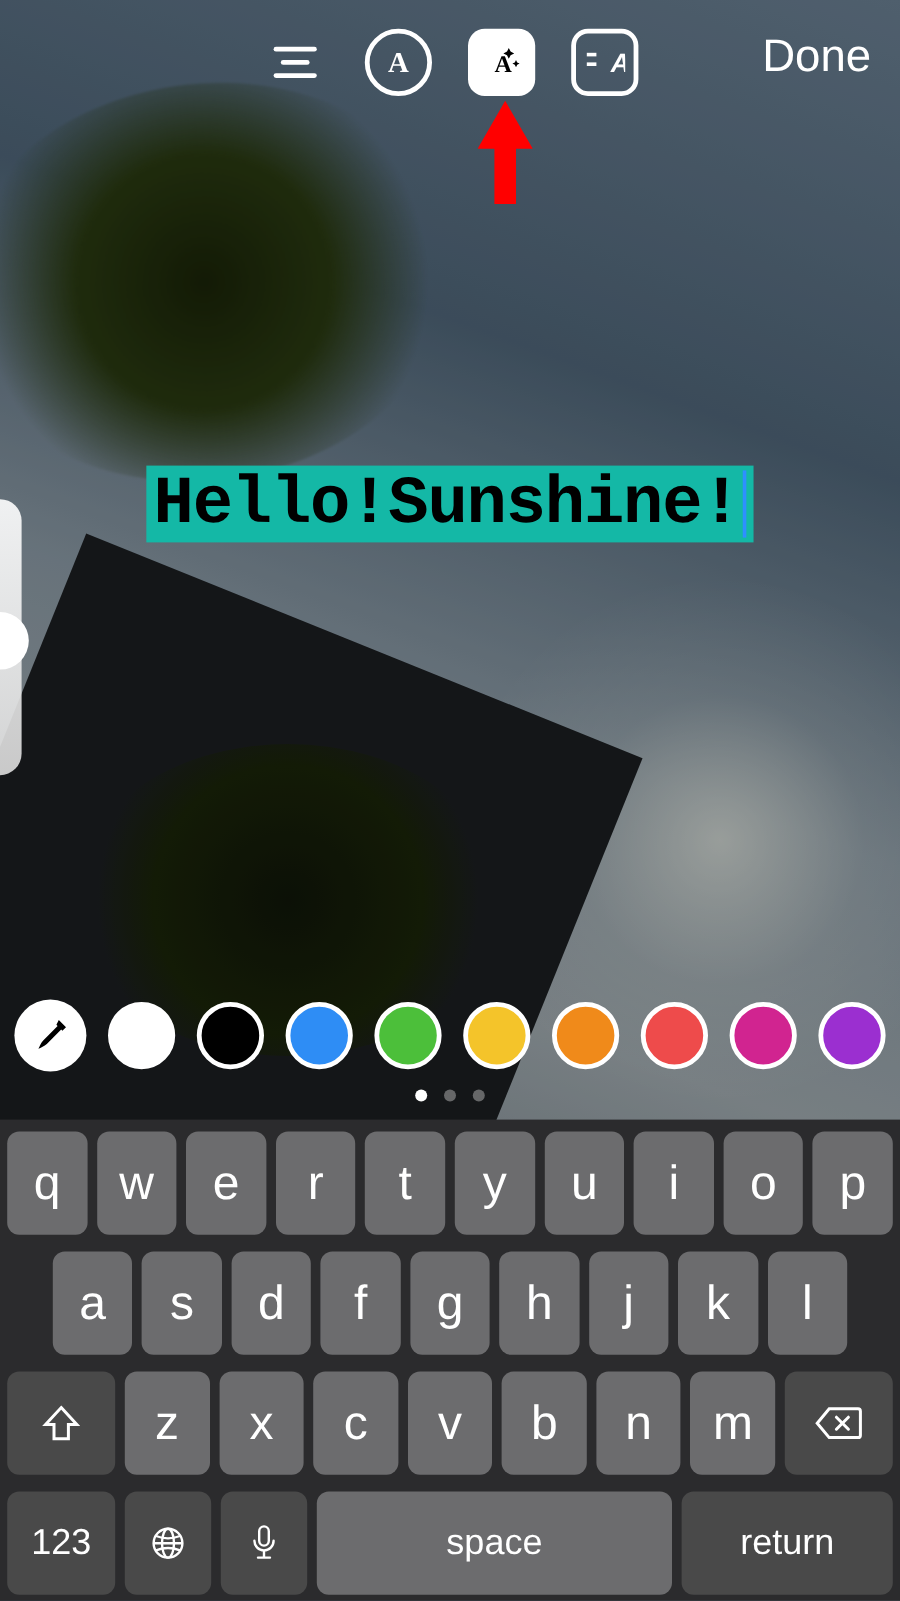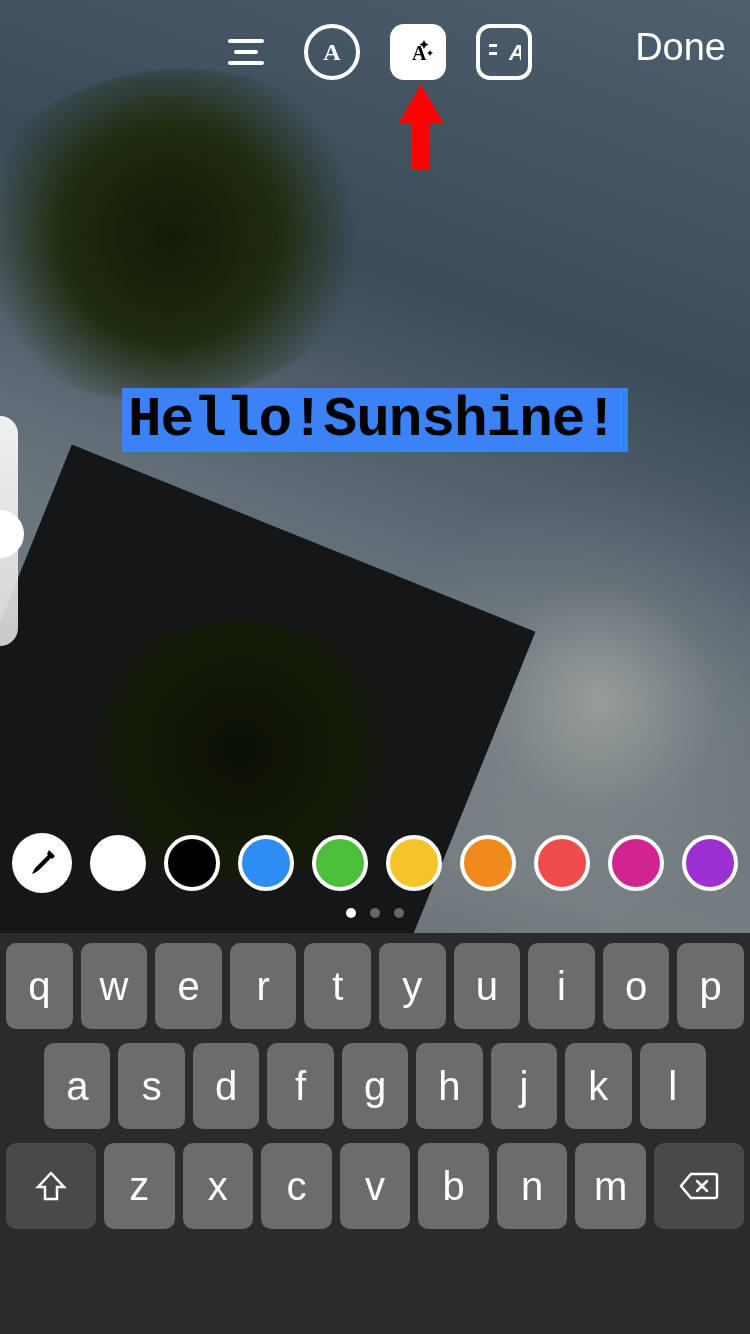--- a/index.html
+++ b/index.html
@@ -83,21 +83,21 @@
       width: 46px;
       height: 86px;
       pointer-events: none;
     }
     
     .textbox {
       position: absolute;
       top: 388px;
       left: 50%;
       transform: translateX(-50%);
-      background: #3b82f6;
+      background: #14b8a6;
       padding: 0 6px;
       display: flex;
       align-items: center;
     }
     .textval {
       font-family: "Courier New", monospace;
       font-weight: 700;
       font-size: 56px;
       color: #000;
       white-space: nowrap;
@@ -320,13 +320,32 @@
     <div class="key fn">
       <svg width="40" height="30" viewBox="0 0 40 30">
           <path d="M12 3 L36 3 Q38 3 38 5 L38 25 Q38 27 36 27 L12 27 L2 15 Z" fill="none" stroke="#fff" stroke-width="2.5"></path>
           <g stroke="#fff" stroke-width="2.5" stroke-linecap="round">
             <line x1="18" y1="10" x2="28" y2="20"></line>
             <line x1="28" y1="10" x2="18" y2="20"></line>
           </g>
         </svg>
     </div>
   </div>
+  <div class="krow">
+    <div class="key num">123</div>
+    <div class="key globe">
+      <svg width="32" height="32" viewBox="0 0 32 32">
+          <circle cx="16" cy="16" r="12" fill="none" stroke="#fff" stroke-width="2"></circle>
+          <ellipse cx="16" cy="16" rx="5" ry="12" fill="none" stroke="#fff" stroke-width="2"></ellipse>
+          <line x1="4" y1="16" x2="28" y2="16" stroke="#fff" stroke-width="2"></line>
+          <path d="M6 10 Q16 14 26 10 M6 22 Q16 18 26 22" fill="none" stroke="#fff" stroke-width="2"></path>
+        </svg>
+    </div>
+    <div class="key mic">
+      <svg width="24" height="32" viewBox="0 0 24 32">
+          <rect x="8" y="2" width="8" height="16" rx="4" fill="none" stroke="#fff" stroke-width="2"></rect>
+          <path d="M4 14 a8 8 0 0 0 16 0 M12 22 L12 28 M7 28 L17 28" fill="none" stroke="#fff" stroke-width="2" stroke-linecap="round"></path>
+        </svg>
+    </div>
+    <div class="key space">space</div>
+    <div class="key ret">return</div>
+  </div>
 </div>
 
 </body></html>

